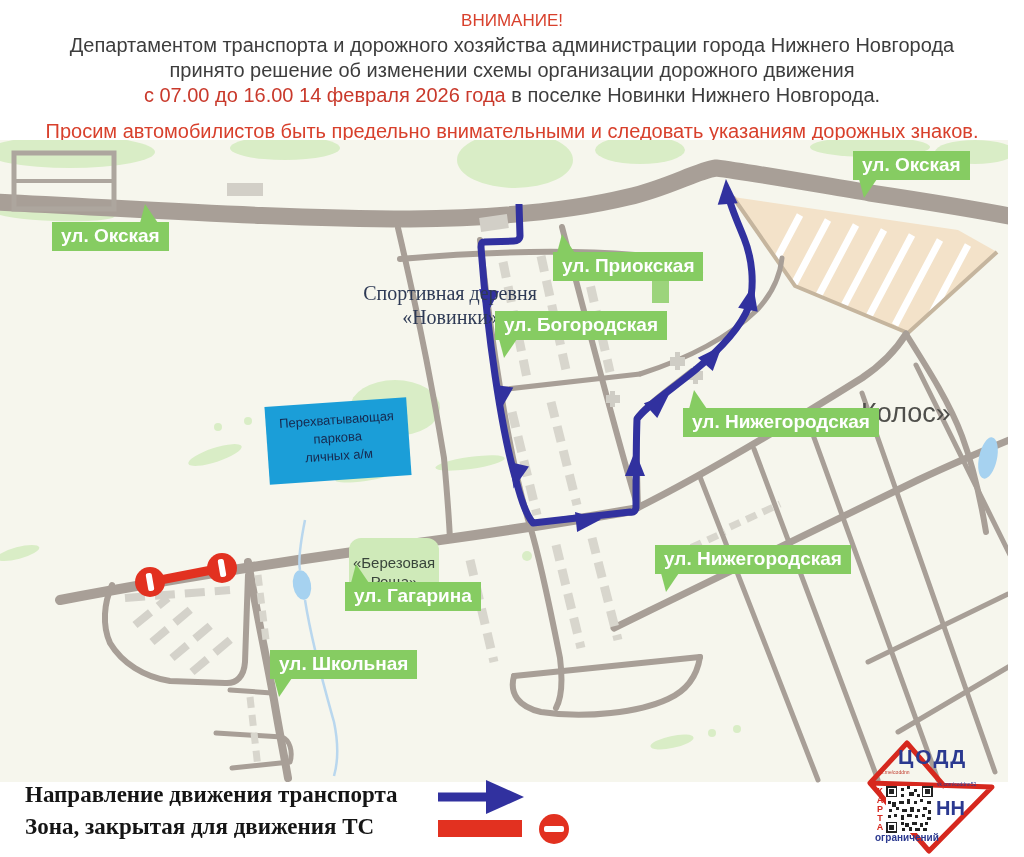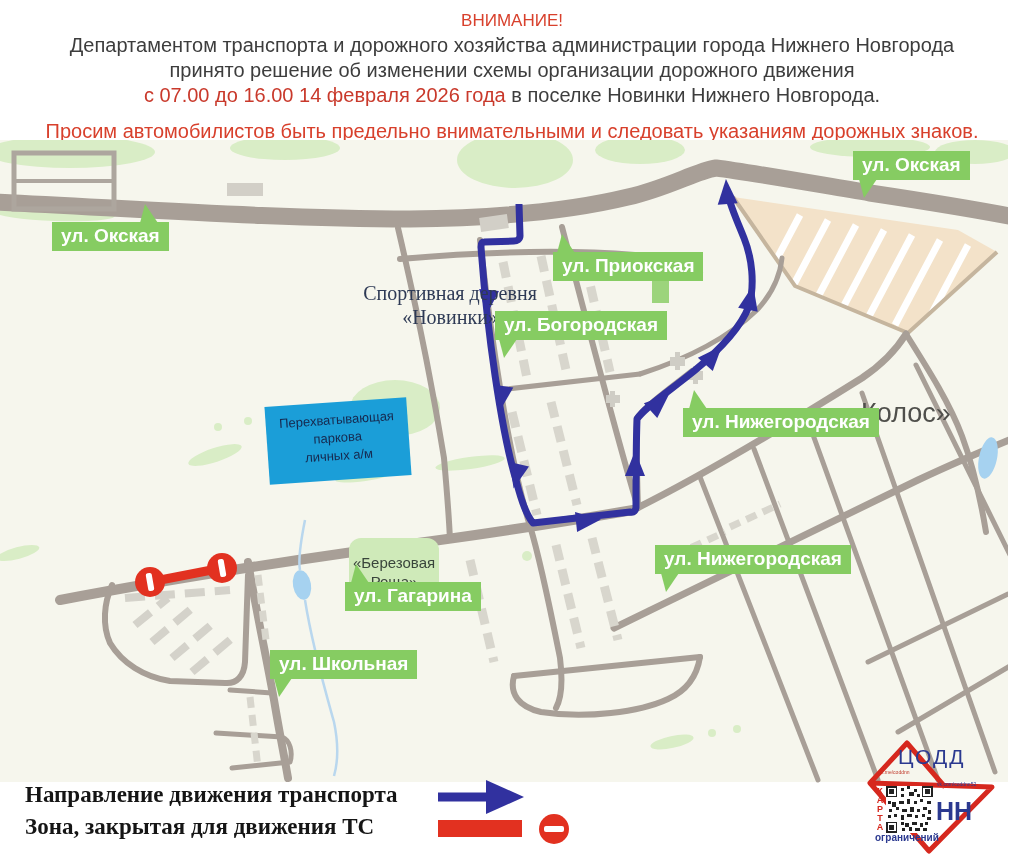--- a/index.html
+++ b/index.html
@@ -31,26 +31,26 @@
          padding-top:15px;box-sizing:border-box;}
   .parking{position:absolute;left:267px;top:262px;width:142px;height:78px;background:#1b9ed8;
          transform:rotate(-4deg);text-align:center;font-size:13px;color:#17294f;
          line-height:18px;padding-top:9px;box-sizing:border-box;}
   
   .legend-text{position:absolute;left:25px;font-family:"Liberation Serif",serif;
          font-weight:bold;font-size:23px;color:#151515;white-space:nowrap;}
   .legend-icons{position:absolute;left:438px;top:778px;}
   
   .logo{position:absolute;left:852px;top:737px;width:168px;height:120px;}
-  .logo .org{position:absolute;left:46px;top:8px;font-size:21px;font-weight:normal;
+  .logo .org{position:absolute;left:46px;top:8px;font-size:21px;font-weight:bold;
          color:#2b3990;letter-spacing:2px;}
   .logo .tiny{position:absolute;font-size:5px;}
   .logo .karta{position:absolute;left:23px;top:50px;font-size:9px;font-weight:bold;
          color:#d6281e;line-height:9px;width:10px;text-align:center;}
-  .logo .city{position:absolute;left:84px;top:60px;font-size:25px;font-weight:bold;color:#2b3990;}
+  .logo .city{position:absolute;left:84px;top:60px;font-size:20px;font-weight:bold;color:#2b3990;}
   .logo .cap{position:absolute;left:23px;top:95px;font-size:10px;font-weight:bold;color:#2b3990;}
   .logo .tri,.logo .qr{position:absolute;}
 </style>
 </head>
 <body>
 
 <div class="page">
 
   <div class="header">
     <div class="h-att">ВНИМАНИЕ!</div>

